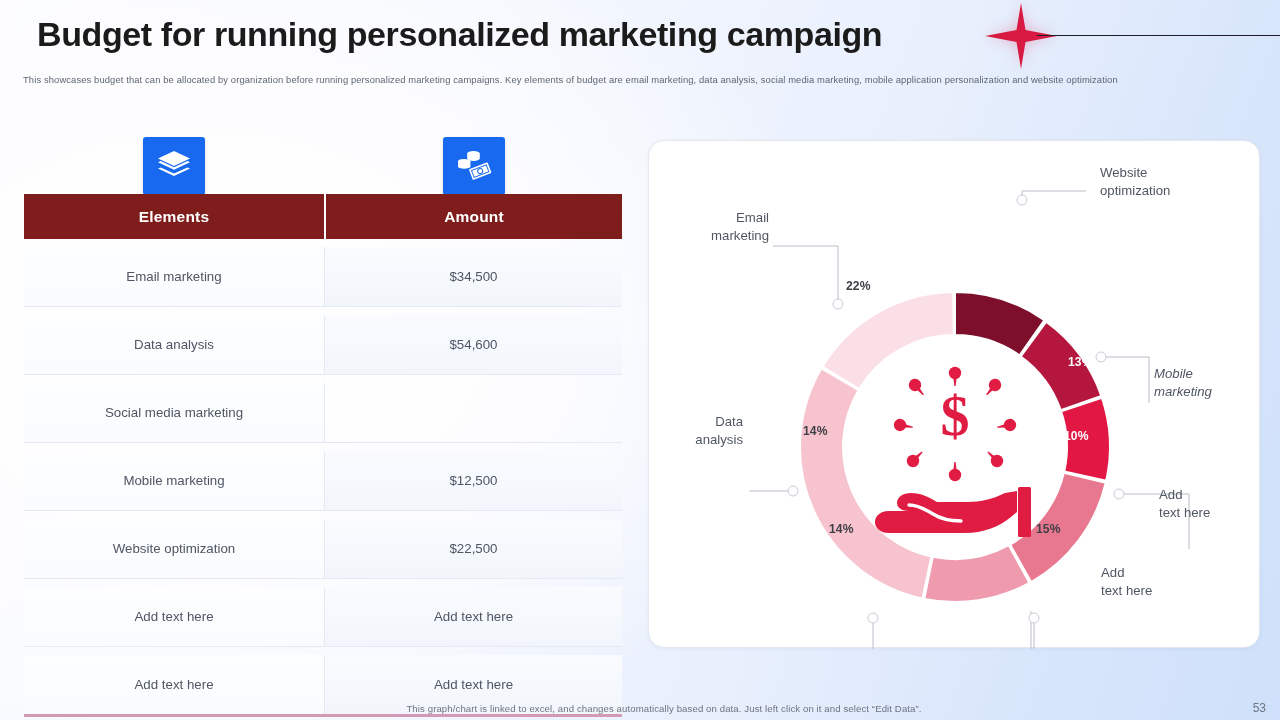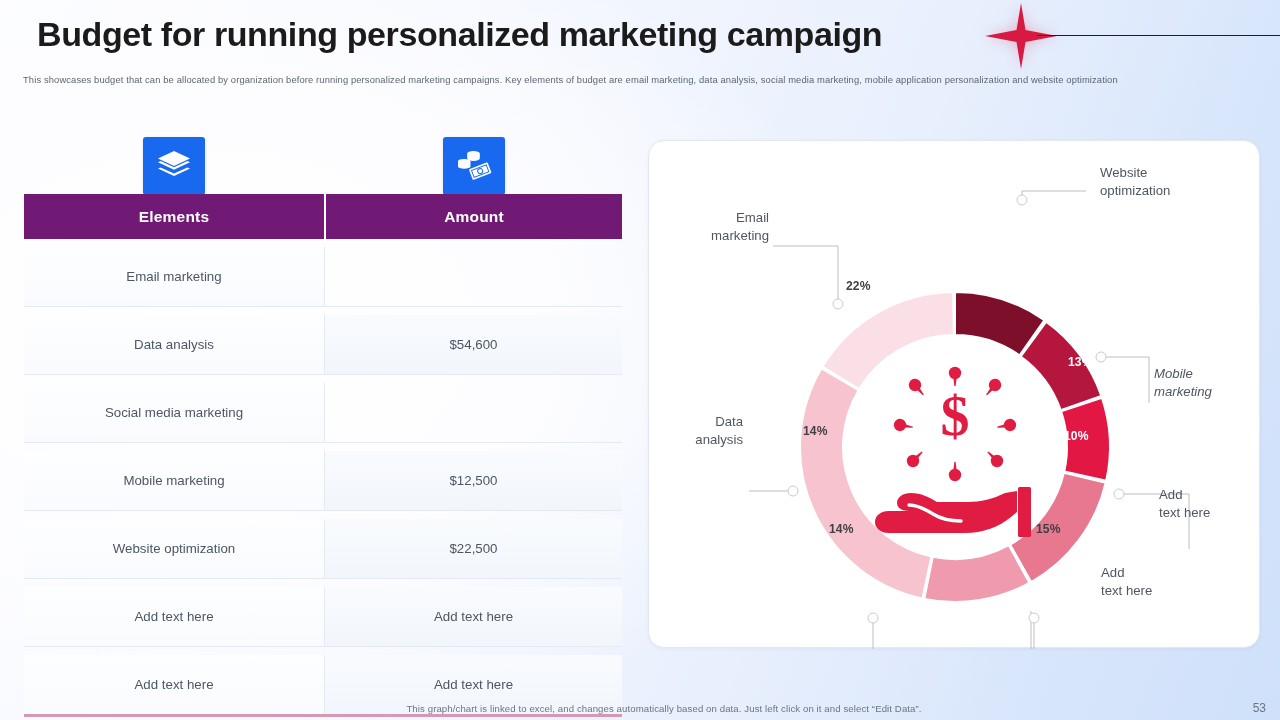--- a/index.html
+++ b/index.html
@@ -43,21 +43,21 @@
   }
   .icon-tile.a { left:119px; }
   .icon-tile.b { left:419px; }
 
   .table-root {
     position:absolute; left:24px; top:194px; width:598px;
     border-bottom:3px solid #d49ab4;
   }
   .thead { display:flex; }
   .th {
-    background:#701a75; color:#fff; font-weight:bold; font-size:15.5px;
+    background:#7f1d1d; color:#fff; font-weight:bold; font-size:15.5px;
     height:45px; display:flex; align-items:center; justify-content:center;
     letter-spacing:0.2px;
   }
   .th.c1 { width:301px; }
   .th.c2 { width:297px; margin-left:2px; }
 
   .trow { display:flex; border-bottom:1px solid #e4e9f2;margin-top:8px; }
   .trow:last-child { border-bottom:none; }
   .td {
     height:59px; display:flex; align-items:center; justify-content:center;
@@ -145,20 +145,21 @@
 </div>
 
 <div class="table-root">
   <div class="thead">
     <div class="th c1">Elements</div>
     <div class="th c2">Amount</div>
   </div>
 
   <div class="trow">
     <div class="td c1">Email marketing</div>
+    <div class="td c2">$34,500</div>
   </div>
   <div class="trow">
     <div class="td c1">Data analysis</div>
     <div class="td c2">$54,600</div>
   </div>
   <div class="trow">
     <div class="td c1">Social media marketing</div>
   </div>
   <div class="trow">
     <div class="td c1">Mobile marketing</div>

